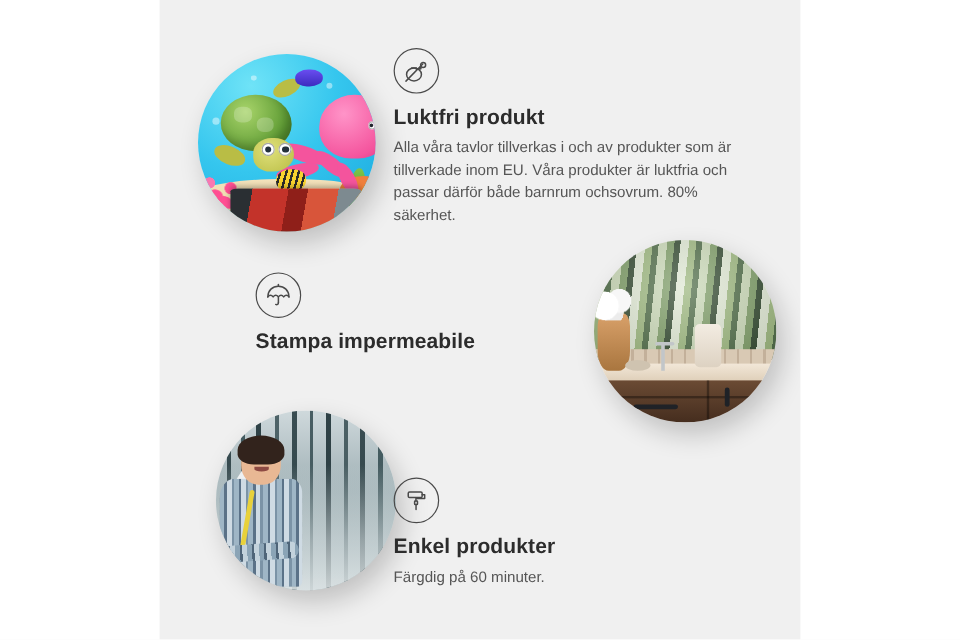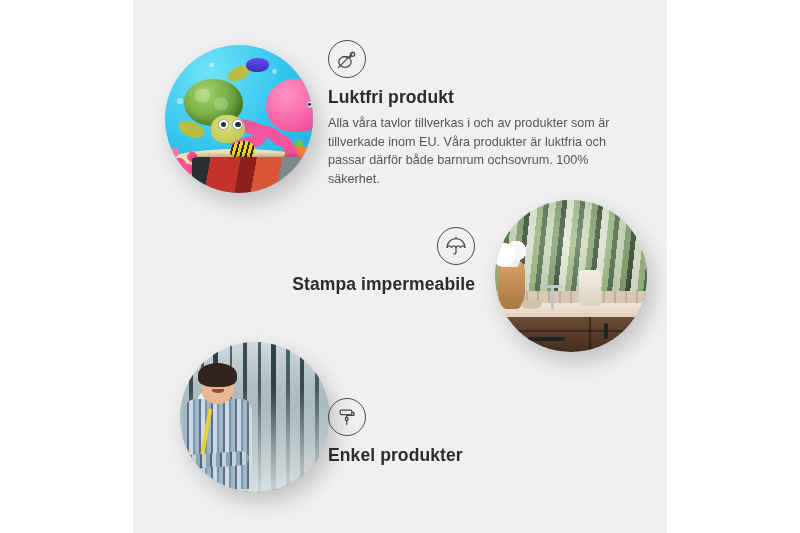--- a/index.html
+++ b/index.html
@@ -291,21 +291,21 @@
     position:absolute; left:4%; top:74%; width:42%; height:9%;
     background:
       repeating-linear-gradient(90deg, #8ba4b6 0 4px, #4f6579 4px 6px, #c3d2dc 6px 10px);
     border-radius:8px;
     transform: rotate(-4deg);
   }
 
   
   .feature { position: absolute; }
   .feature.left-align  { text-align: left; }
-  .feature.right-align { text-align: right; }
+  .feature.right-align { }
   .feature.center-left { text-align: left; }
 
   .icon-circle {
     width: 38px; height: 38px;
     border: 1.6px solid #4a4a4a;
     border-radius: 50%;
     display: inline-flex;
     align-items: center;
     justify-content: center;
     box-sizing: border-box;
@@ -373,21 +373,21 @@
         <svg width="26" height="26" viewBox="0 0 26 26" fill="none" stroke="#4a4a4a" stroke-width="1.25" stroke-linecap="round" stroke-linejoin="round">
           <ellipse cx="11" cy="16" rx="6.2" ry="5.4"></ellipse>
           <path d="M9 10.6 h4 v1.3"></path>
           <path d="M13.2 11.3 h3.4"></path>
           <path d="M16.6 11.3 v-2.1"></path>
           <circle cx="18.6" cy="8.2" r="2.1"></circle>
           <path d="M4.3 21.6 L18.3 7.4"></path>
         </svg>
       </div>
       <div class="f-title">Luktfri produkt</div>
-      <div class="f-desc">Alla våra tavlor tillverkas i och av produkter som är tillverkade inom EU. Våra produkter är luktfria och passar därför både barnrum ochsovrum. 100% säkerhet.</div>
+      <div class="f-desc">Alla våra tavlor tillverkas i och av produkter som är tillverkade inom EU. Våra produkter är luktfria och passar därför både barnrum ochsovrum. 80% säkerhet.</div>
     </div>
 
     <div class="feature right-align feat2">
       <div class="icon-circle">
         <svg width="24" height="24" viewBox="0 0 24 24" fill="none" stroke="#4a4a4a" stroke-width="1.25" stroke-linecap="round" stroke-linejoin="round">
           <path d="M3.2 13.4 C3.2 7.9 7.1 4.6 12 4.6 C16.9 4.6 20.8 7.9 20.8 13.4"></path>
           <path d="M3.2 13.4 C4.6 11.5 6.2 11.5 7.6 13.4 C9 11.5 10.6 11.5 12 13.4 C13.4 11.5 15 11.5 16.4 13.4 C17.8 11.5 19.4 11.5 20.8 13.4"></path>
           <path d="M12 4.6 V3.1"></path>
           <path d="M12 13.4 V18.2"></path>
           <path d="M12 18.2 C12 19.6 10.8 20.3 9.8 19.7"></path>
@@ -433,16 +433,17 @@
     <div class="feature center-left feat3">
       <div class="icon-circle">
         <svg width="24" height="24" viewBox="0 0 24 24" fill="none" stroke="#4a4a4a" stroke-width="1.25" stroke-linecap="round" stroke-linejoin="round">
           <rect x="5.2" y="5.0" width="11.6" height="4.6" rx="1.1"></rect>
           <path d="M16.8 7.3 h2.1 v3.1 h-7.3 v2.0"></path>
           <rect x="10.5" y="12.4" width="2.4" height="3.0" rx="0.5"></rect>
           <path d="M11.7 15.4 V19.6"></path>
         </svg>
       </div>
       <div class="f-title">Enkel produkter</div>
+      <div class="f-desc">Färgdig på 60 minuter.</div>
     </div>
 
   </div>
 </div>
 
 </body></html>

